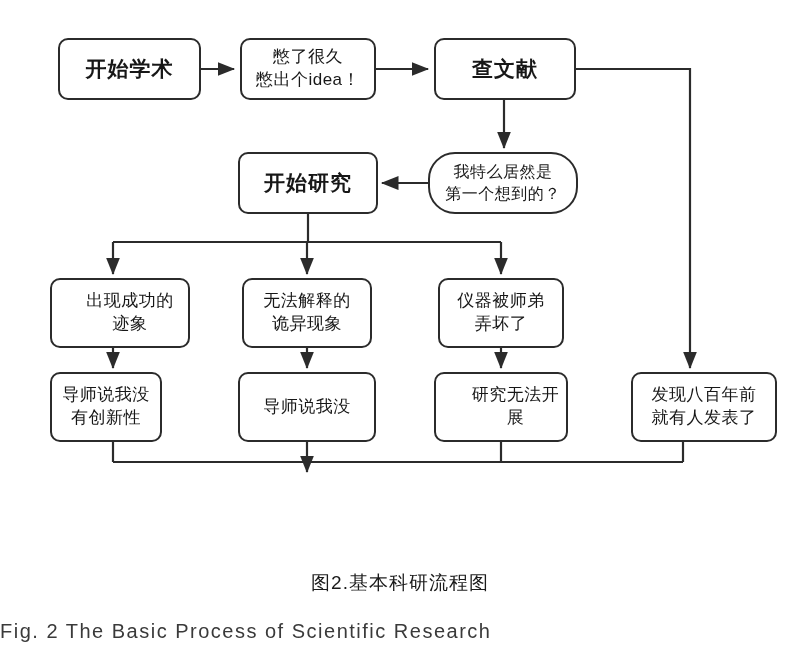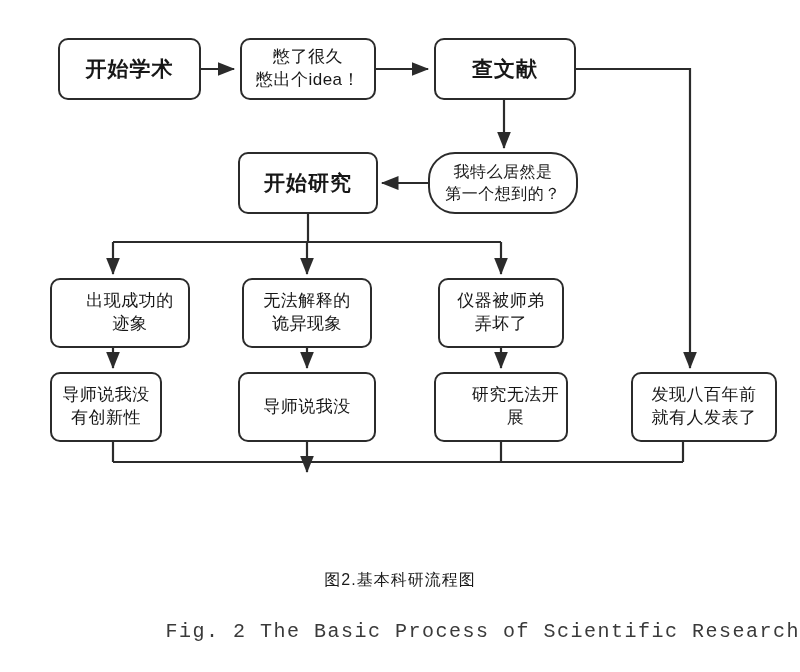--- a/index.html
+++ b/index.html
@@ -54,34 +54,33 @@
     font-size: 16px;
     letter-spacing: 0.5px;
     border-radius: 27px;
   }
   .caption-cn {
     position: absolute;
     left: 0;
     top: 570px;
     width: 800px;
     text-align: center;
-    font-size: 16px;
+    font-size: 19px;
     letter-spacing: 1px;
     color: #1a1a1a;
   }
   .caption-en {
     position: absolute;
     left: 0;
     top: 620px;
     width: 800px;
-    text-align: right;
+    text-align: left;
     font-size: 20px;
     letter-spacing: 1.5px;
     color: #3a3a3a;
-    font-family: Liberation Mono, monospace;
   }
 </style>
 </head>
 <body>
 
 <div id="figure">
 
   <svg class="flow" viewBox="0 0 800 672" xmlns="http://www.w3.org/2000/svg">
     <defs>
       <marker id="arrowhead" markerWidth="9" markerHeight="9" refX="7.5" refY="3.2" orient="auto" markerUnits="strokeWidth">

